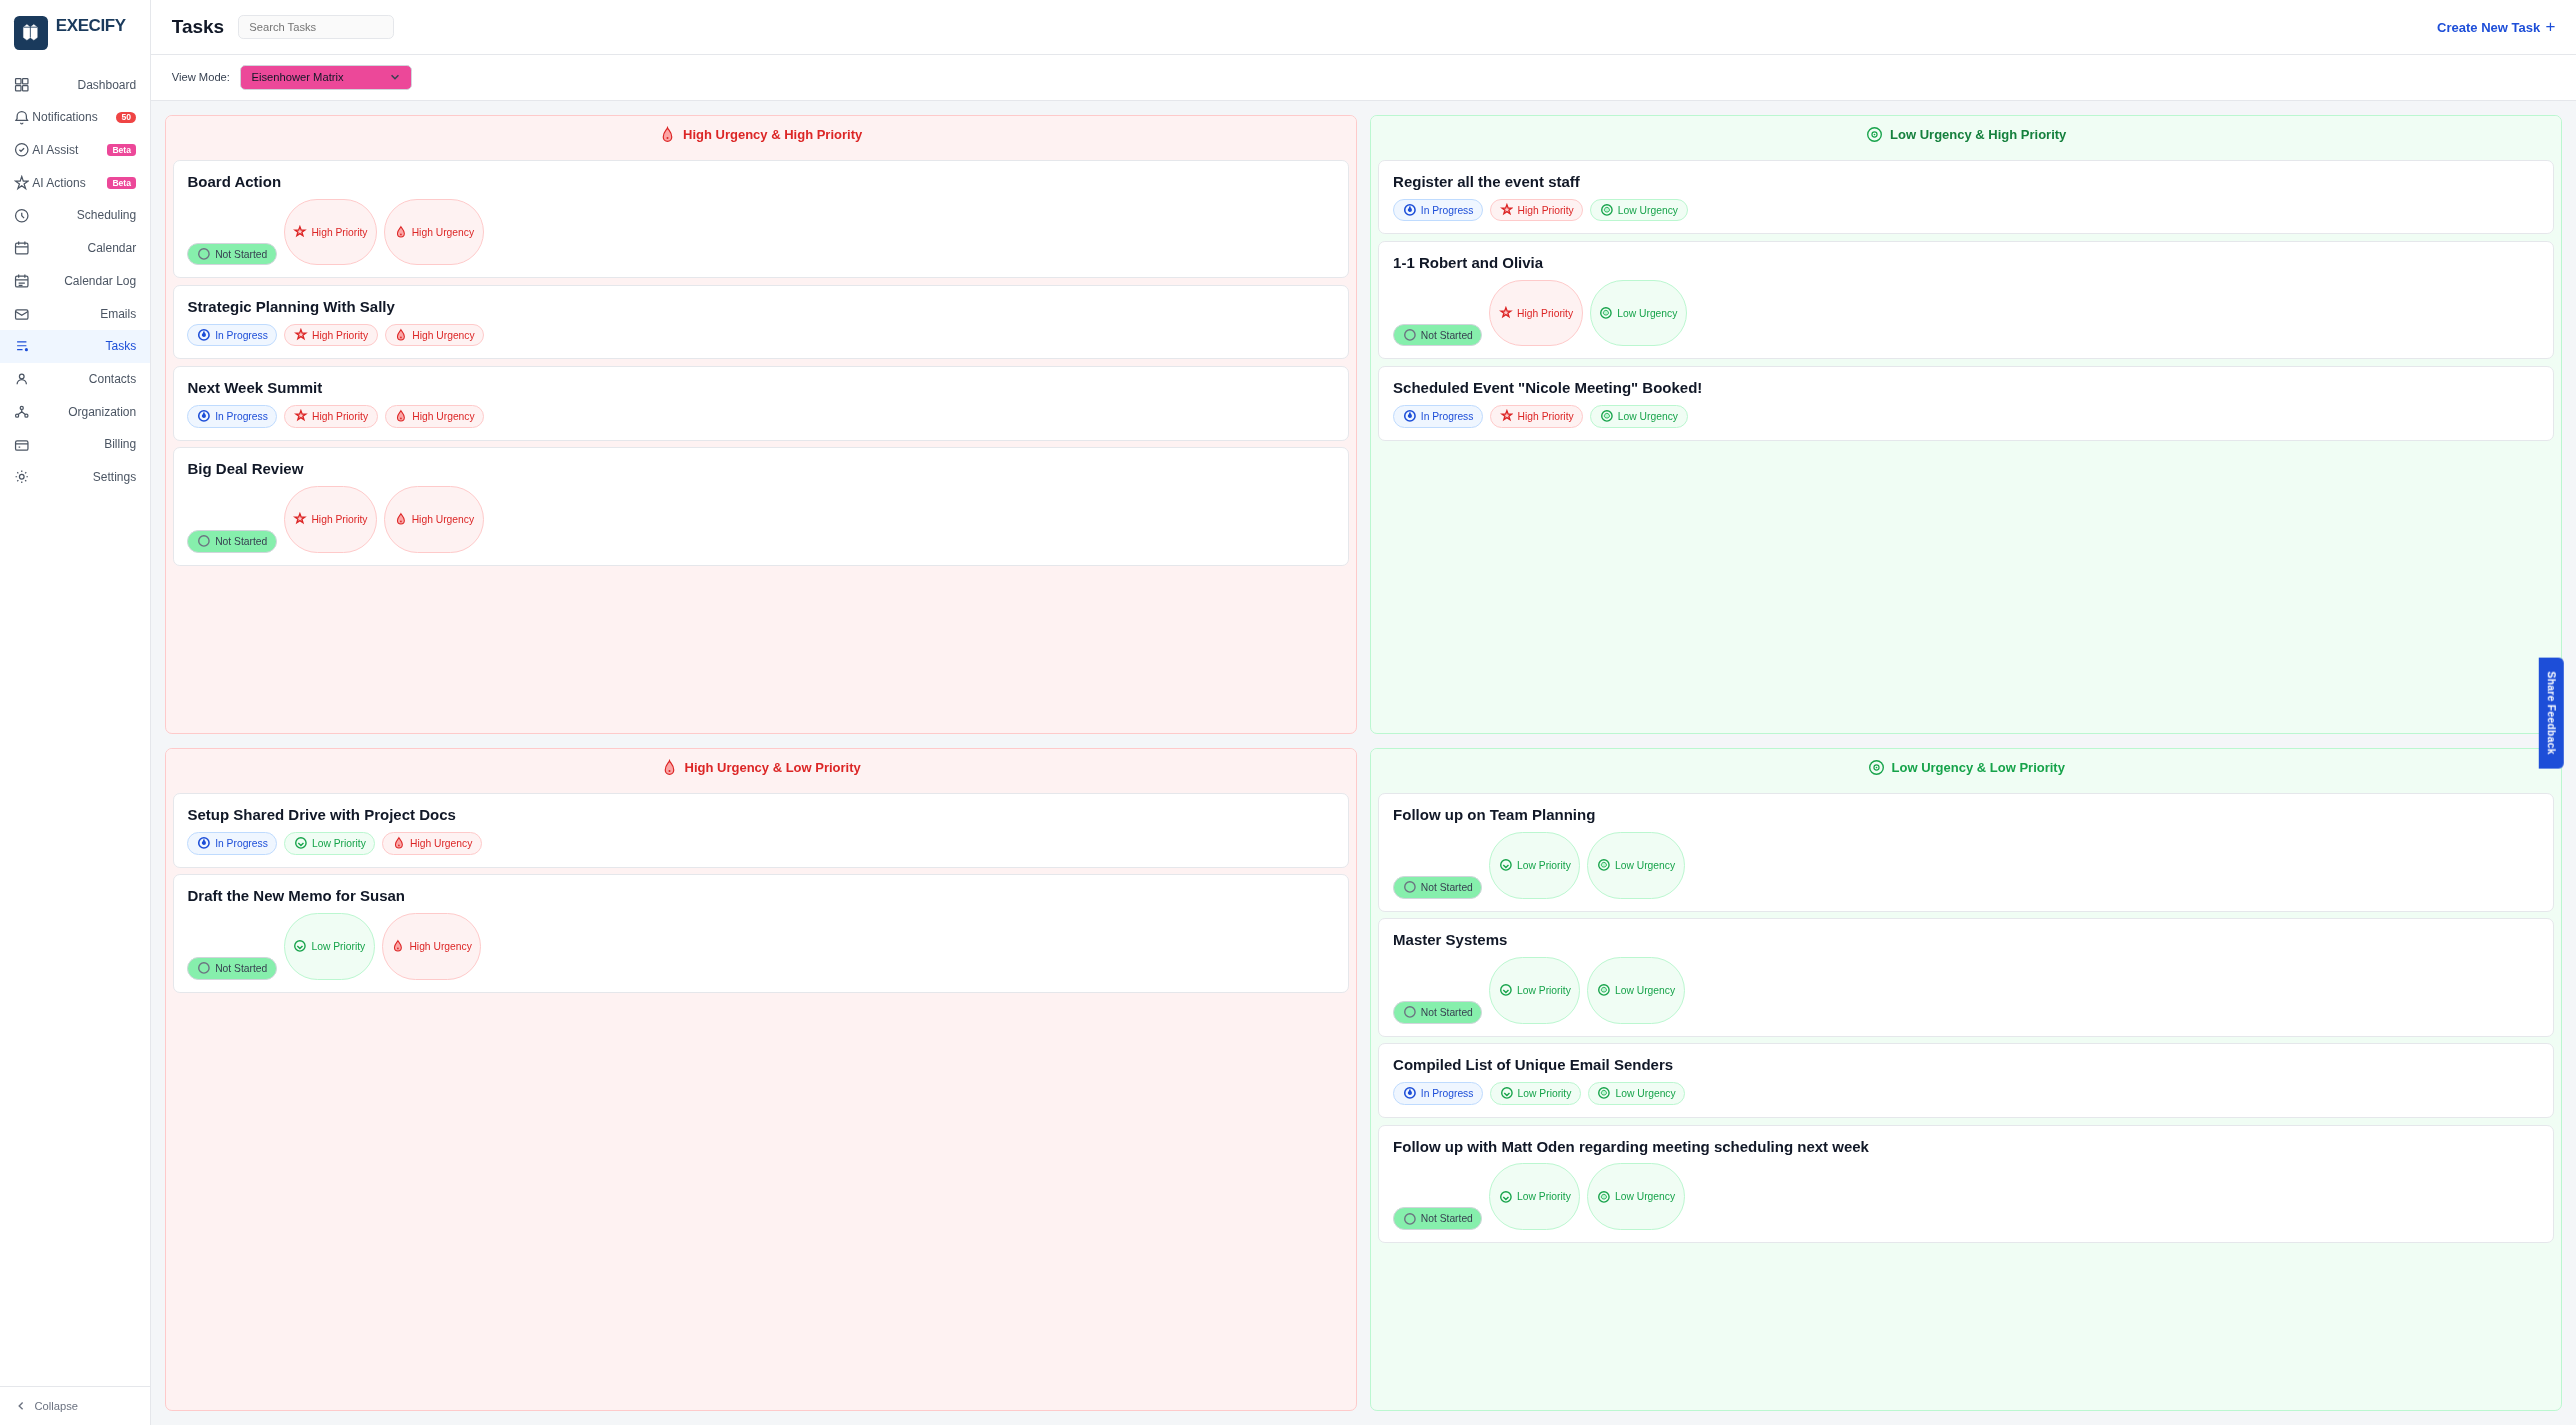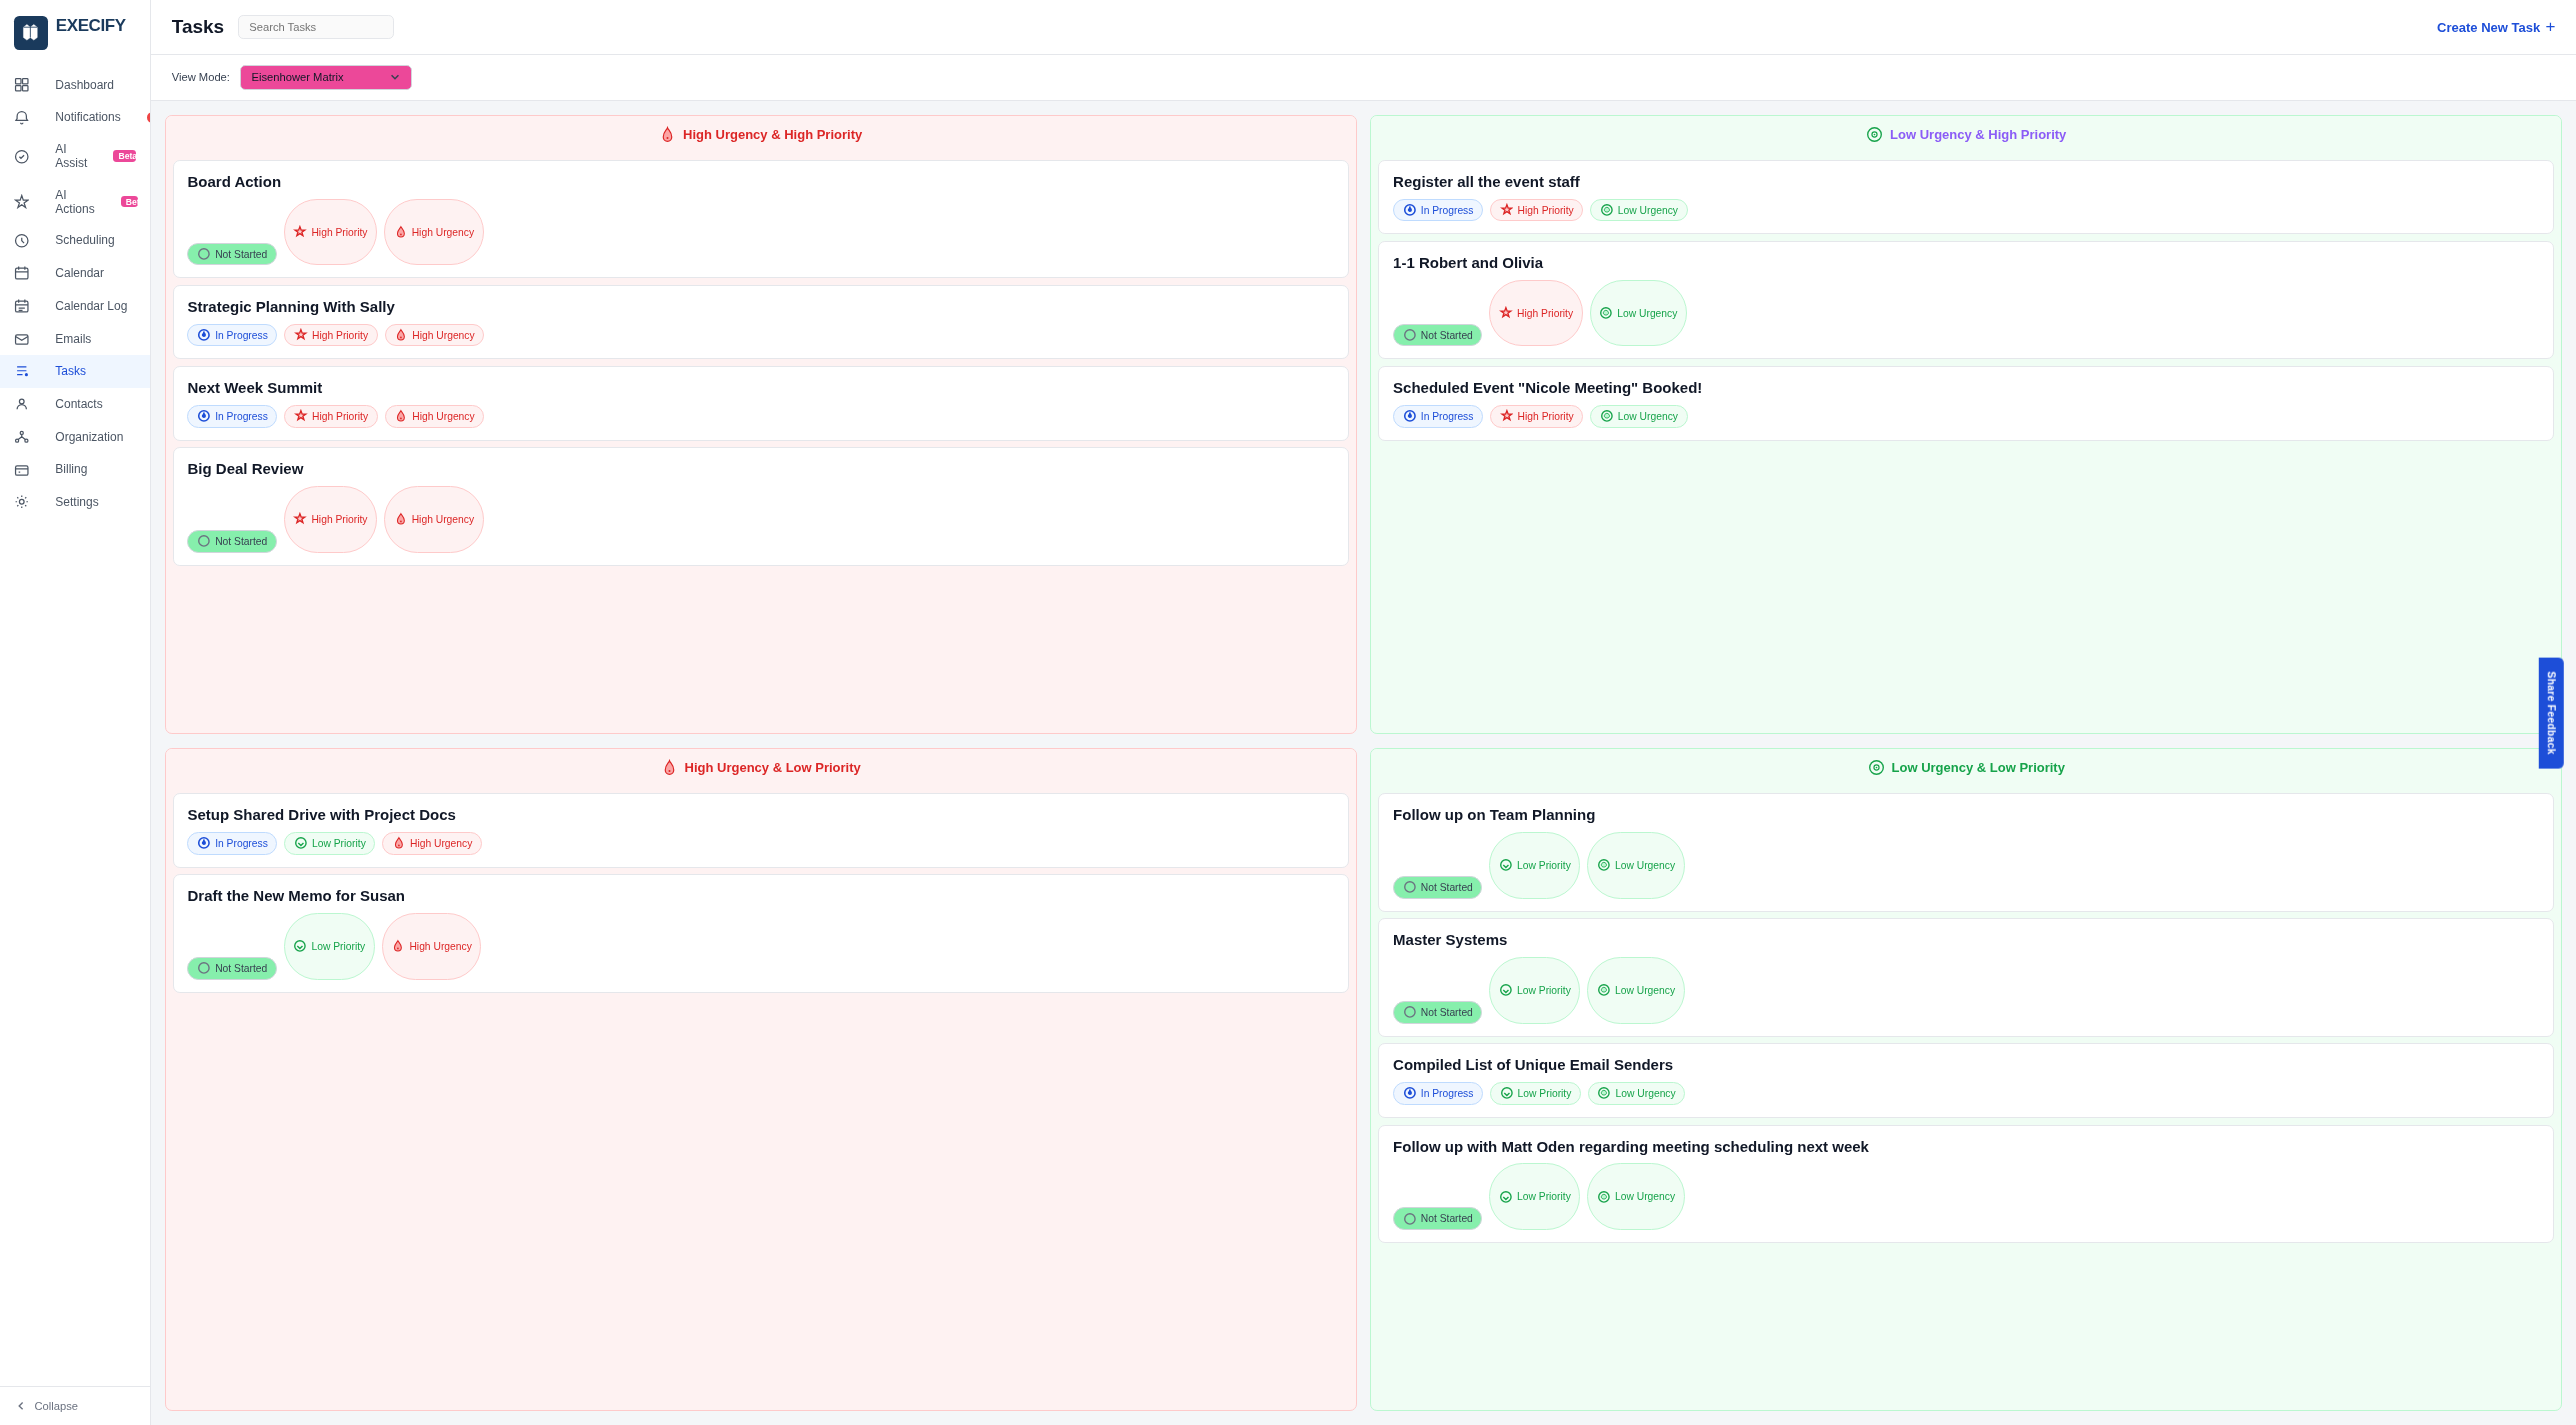--- a/index.html
+++ b/index.html
@@ -13,23 +13,24 @@
     .sidebar-logo {
       padding: 15.5px 13.8px 12px; display: flex; align-items: flex-start; gap: 8px;
     }
     .logo-icon {
       width: 34px; height: 34px; background: #1a3a5c; border-radius: 5.2px;
       display: flex; align-items: center; justify-content: center; color: #fff; font-weight: 900; font-size: 15.5px;
     }
     .logo-text { font-weight: 800; font-size: 17px; color: #1a3a5c; letter-spacing: -0.4px; }
     .sidebar-nav { flex: 1; padding: 6.9px 0; }
     .nav-item {
-      display: flex; align-items: center; gap: 26px; padding: 8.6px 13.8px; cursor: pointer;
+      display: flex; align-items: center; gap: 3px; padding: 8.6px 13.8px; cursor: pointer;
       color: #4b5563; font-size: 12px; font-weight: 500; border-radius: 0; position: relative;
       transition: background 0.15s;
+      justify-content: space-between;
     }
     .nav-item.active { background: #eff6ff; color: #1d4ed8; }
     .nav-item .nav-icon { width: 15.5px; height: 15.5px; flex-shrink: 0; }
     .nav-badge {
       margin-left: auto; background: #ef4444; color: #fff; font-size: 8.6px; font-weight: 700;
       padding: 0.9px 5.2px; border-radius: 860px; min-width: 17px; text-align: center;
     }
     .nav-badge.beta { background: #ec4899; color: #fff; font-size: 8.6px; padding: 0.9px 5.2px; border-radius: 3.4px; }
     .sidebar-collapse {
       padding: 12px 13.8px; display: flex; align-items: center; gap: 6.9px; cursor: pointer;
@@ -382,21 +383,21 @@
                   <path d="M8 2C7 4 4 6 4 10c0 2.2 1.8 4 4 4s4-1.8 4-4c0-4-3-6-4-8z" fill="#fca5a5" stroke="#dc2626" stroke-width="1.2"></path>
                   <circle cx="8" cy="11" r="1" fill="#dc2626"></circle>
                 </svg>
               High Urgency
             </span>
           </div>
         </div>
       </div>
       </div>
       <div class="quadrant q-luhp">
-      <div class="quadrant-header" style="color:#8b5cf6">
+      <div class="quadrant-header" style="color:#15803d">
         <svg width="17" height="17" viewBox="0 0 20 20" fill="none">
             <circle cx="10" cy="10" r="8" stroke="#16a34a" stroke-width="1.6"></circle>
             <circle cx="10" cy="10" r="3" stroke="#16a34a" stroke-width="1.4"></circle>
             <circle cx="10" cy="10" r="1" fill="#16a34a"></circle>
           </svg>
         <span>Low Urgency &amp; High Priority</span>
       </div>
       <div class="quadrant-body">
 
         <div class="task-card">

